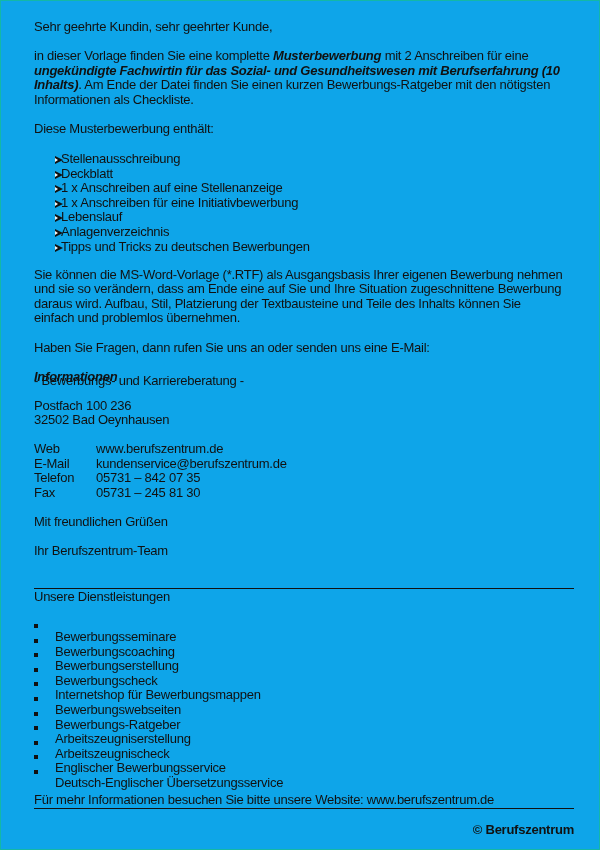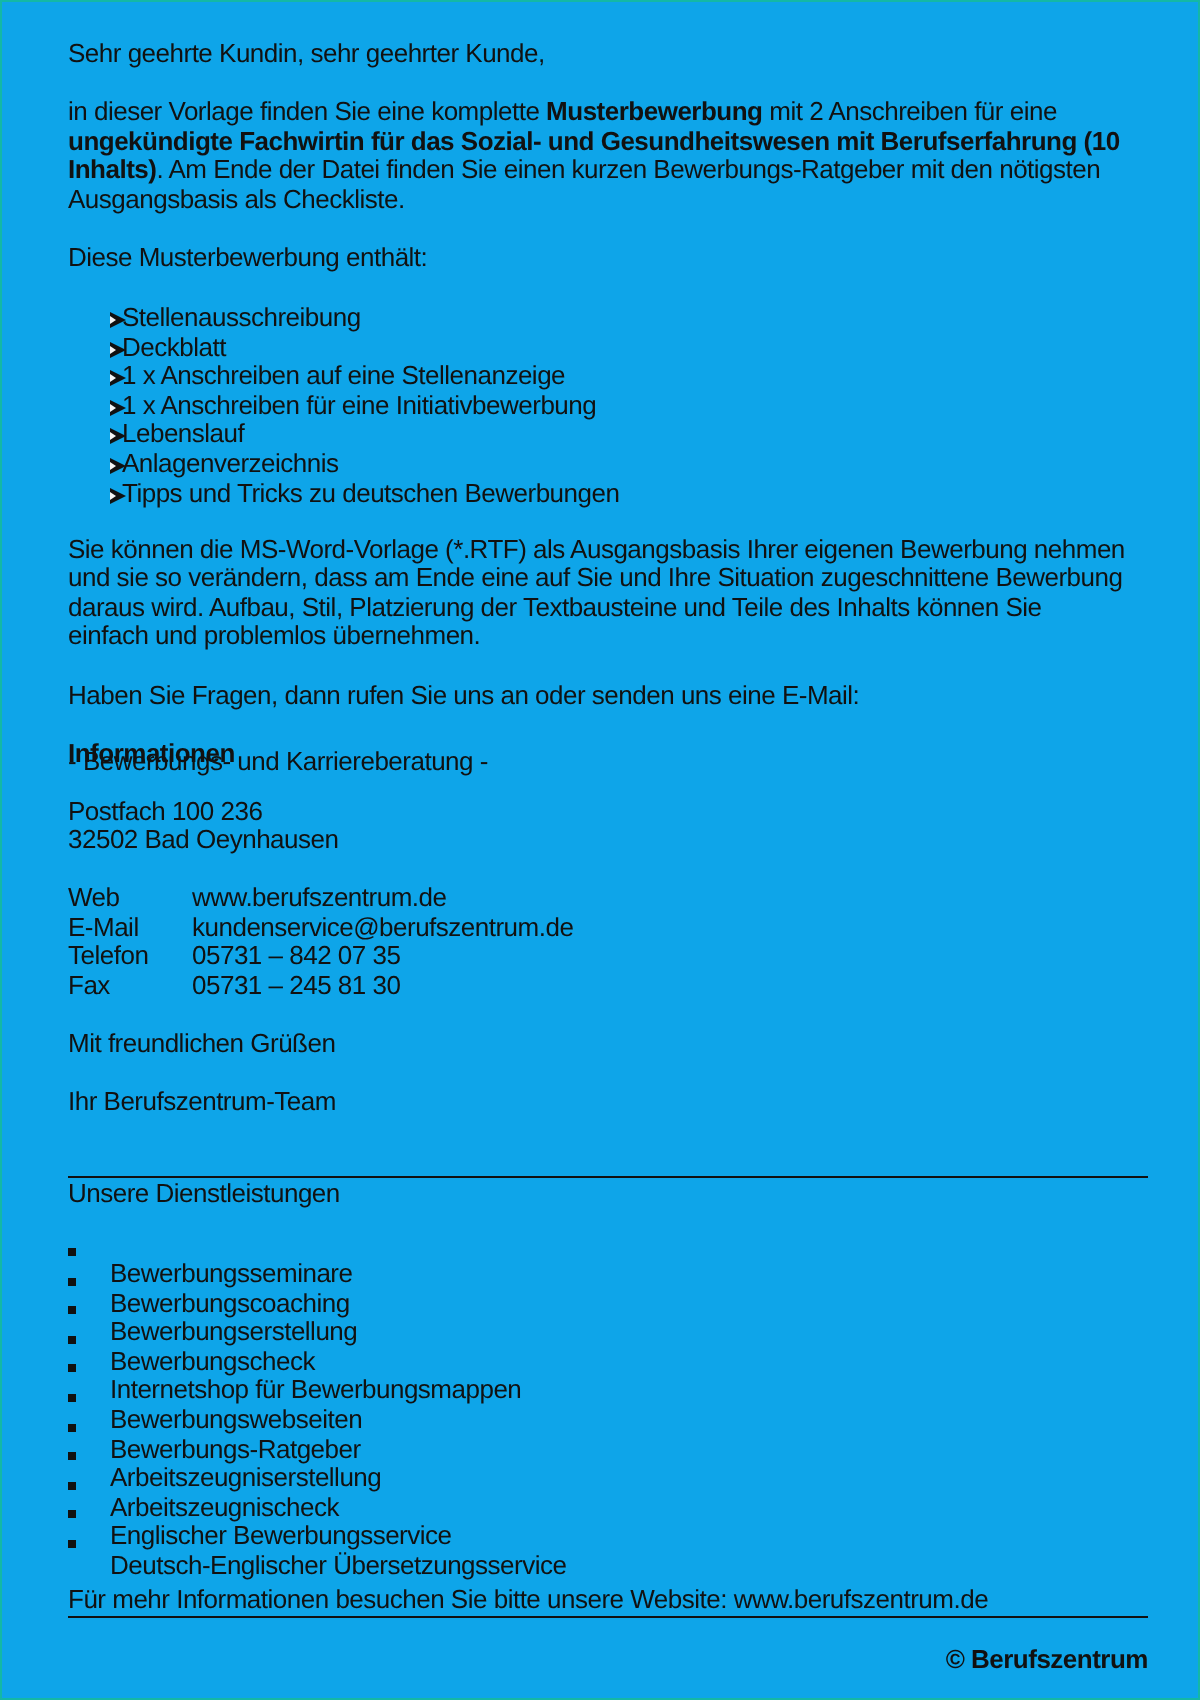--- a/index.html
+++ b/index.html
@@ -25,21 +25,21 @@
     .content {
       position: absolute;
       left: 33px;
       top: 0;
       width: 540px;
       font-size: 13px;
       line-height: 14.6px;
       letter-spacing: -0.25px;
     }
     .p { position: absolute; left: 0; white-space: nowrap; }
-    .b { font-weight: bold; }
+    .b { font-weight: bold; font-style: italic; }
     .bullet-list { position: absolute; left: 0; }
     .bullet-item {
       position: relative;
       height: 14.6px;
       white-space: nowrap;
     }
     .arrow-icon {
       position: absolute;
       left: 21px;
       top: 4px;
@@ -87,21 +87,21 @@
 <body>
 
 <div class="page">
   <div class="content">
 
     <div class="p" style="top:19px">Sehr geehrte Kundin, sehr geehrter Kunde,</div>
 
     <div class="p" style="top:48px"><span>in dieser Vorlage finden Sie eine komplette </span><span class="b">Musterbewerbung</span><span> mit 2 Anschreiben für eine</span></div>
     <div class="p b" style="top:63px">ungekündigte Fachwirtin für das Sozial- und Gesundheitswesen mit Berufserfahrung (10</div>
     <div class="p" style="top:77px"><span class="b">Inhalts)</span><span>. Am Ende der Datei finden Sie einen kurzen Bewerbungs-Ratgeber mit den nötigsten</span></div>
-    <div class="p" style="top:92px">Ausgangsbasis als Checkliste.</div>
+    <div class="p" style="top:92px">Informationen als Checkliste.</div>
 
     <div class="p" style="top:121px">Diese Musterbewerbung enthält:</div>
 
     <div class="bullet-list" style="top:151px; width:540px">
       <div class="bullet-item">
           <span class="arrow-icon"></span>
           <span class="arrow-text">Stellenausschreibung</span>
         </div>
       <div class="bullet-item">
           <span class="arrow-icon"></span>

